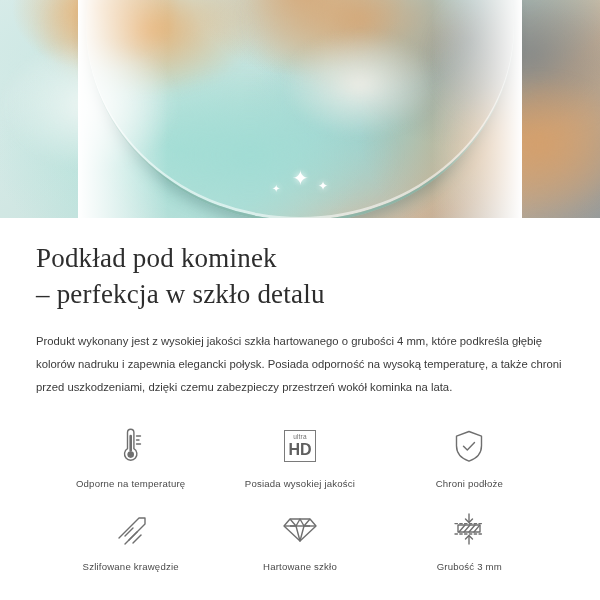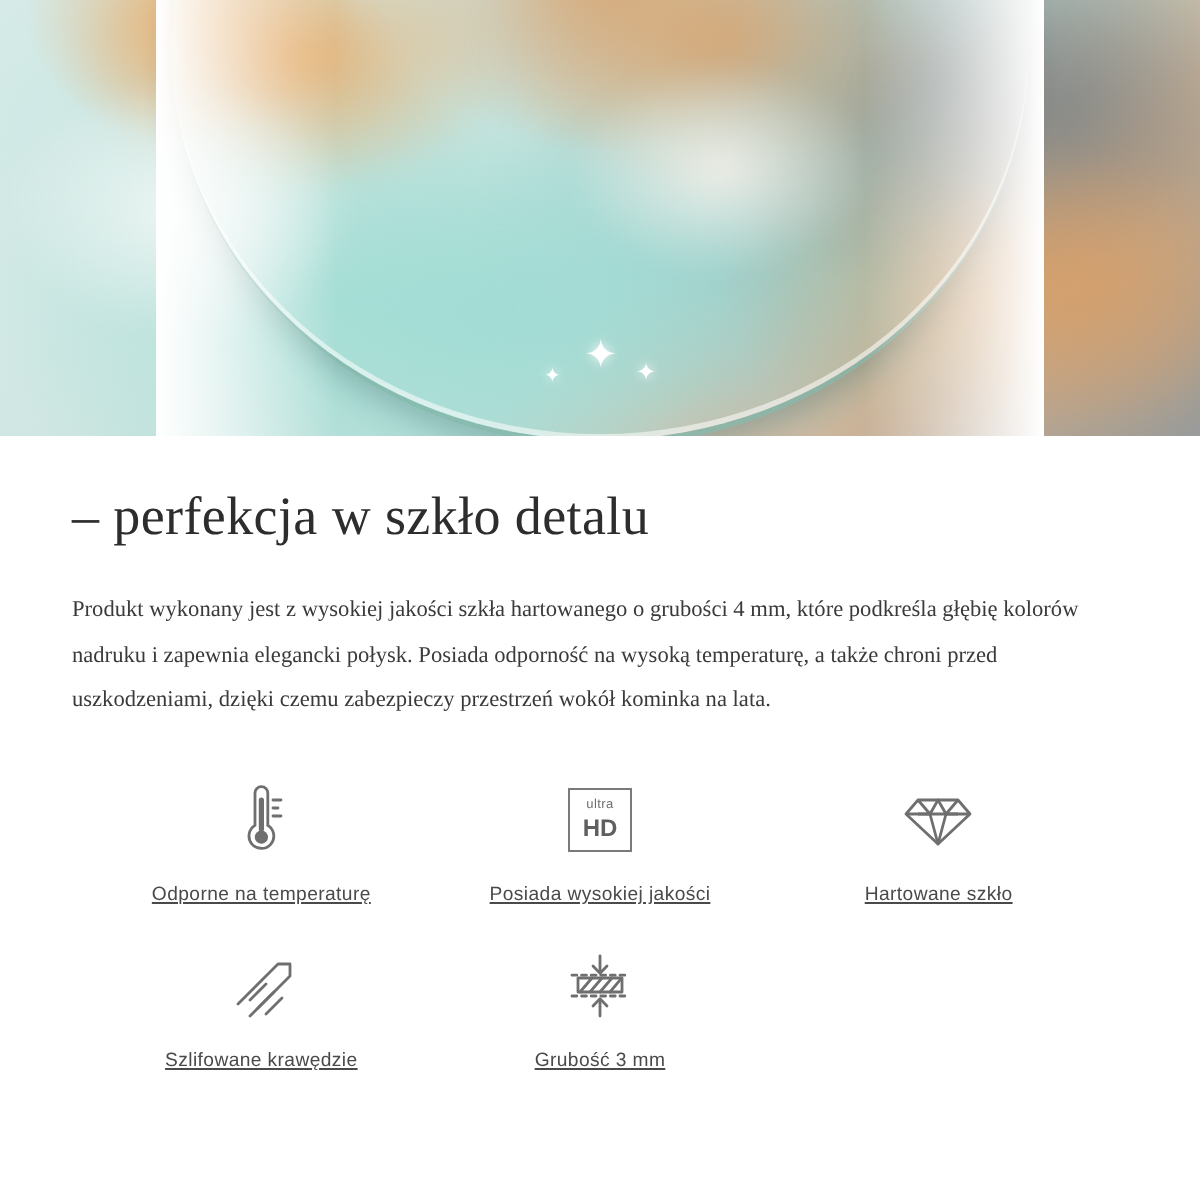--- a/index.html
+++ b/index.html
@@ -116,21 +116,20 @@
     letter-spacing: 0.2px;
   }
   .headline .line { display: block; }
 
   .body-copy {
     margin: 18px 0 0 0;
     font-size: 11.3px;
     line-height: 2.0;
     color: #3a3a3a;
     max-width: 534px;
-    font-family: Liberation Serif, serif;
   }
 
   
   .features {
     position: relative;
     margin-top: 26px;
     display: grid;
     grid-template-columns: repeat(3, 1fr);
     row-gap: 18px;
     padding: 0 10px;
@@ -147,34 +146,33 @@
     align-items: center;
     justify-content: center;
     color: #6f6f6f;
   }
   .feature-label {
     margin-top: 10px;
     font-size: 9.6px;
     color: #4a4a4a;
     text-align: center;
     letter-spacing: 0.2px;
-    text-decoration: underline;
   }
   .ultrahd-box {
     width: 30px;
     height: 30px;
     border: 1.4px solid #7a7a7a;
     display: flex;
     flex-direction: column;
     align-items: center;
     justify-content: center;
     line-height: 1;
   }
   .ultrahd-box .u1 { font-size: 6.5px; color: #6f6f6f; letter-spacing: .2px; }
-  .ultrahd-box .u2 { font-size: 12px; font-weight: bold; color: #5f5f5f; margin-top: 1px; }
+  .ultrahd-box .u2 { font-size: 16px; font-weight: bold; color: #5f5f5f; margin-top: 1px; }
 </style>
 </head>
 <body>
 
 <div class="page">
 
   <div class="hero">
     <div class="hero-bg"></div>
     <div class="hero-swirl s1"></div>
     <div class="hero-swirl s2"></div>
@@ -186,20 +184,21 @@
     <div class="glass-plate"></div>
     <div class="plate-shade-left"></div>
     <div class="plate-shade-right"></div>
     <span class="sparkle sp1">✦</span>
     <span class="sparkle sp2">✦</span>
     <span class="sparkle sp3">✦</span>
   </div>
 
   <div class="content">
     <h1 class="headline">
+      <span class="line">Podkład pod kominek</span>
       <span class="line">– perfekcja w szkło detalu</span>
     </h1>
 
     <p class="body-copy">Produkt wykonany jest z wysokiej jakości szkła hartowanego o grubości 4 mm, które podkreśla głębię kolorów nadruku i zapewnia elegancki połysk. Posiada odporność na wysoką temperaturę, a także chroni przed uszkodzeniami, dzięki czemu zabezpieczy przestrzeń wokół kominka na lata.</p>
 
     <div class="features">
 
       <div class="feature">
         <div class="feature-icon">
           <svg width="36" height="38" viewBox="0 0 36 38" fill="none" stroke="#6f6f6f" stroke-width="1.4" stroke-linecap="round">
@@ -217,45 +216,54 @@
       <div class="feature">
         <div class="feature-icon">
           <div class="ultrahd-box">
             <span class="u1">ultra</span>
             <span class="u2">HD</span>
           </div>
         </div>
         <div class="feature-label">Posiada wysokiej jakości</div>
       </div>
 
+      <div class="feature">
+        <div class="feature-icon">
+          <svg width="34" height="38" viewBox="0 0 34 38" fill="none" stroke="#6f6f6f" stroke-width="1.4" stroke-linejoin="round" stroke-linecap="round">
+            <path d="M17 4.5 4.5 9.2v9.6c0 7.5 5.3 12.9 12.5 15.4 7.2-2.5 12.5-7.9 12.5-15.4V9.2z"></path>
+            <path d="M11.5 19.2l3.8 3.9 7.2-7.6"></path>
+          </svg>
+        </div>
+        <div class="feature-label">Chroni podłoże</div>
+      </div>
+
+      <div class="feature">
+        <div class="feature-icon">
+          <svg width="36" height="34" viewBox="0 0 36 34" fill="none" stroke="#6f6f6f" stroke-width="1.4" stroke-linecap="round" stroke-linejoin="round">
+            <path d="M6 26 L26 6 L32 6 L32 12 L12 32"></path>
+            <line x1="12" y1="24" x2="20" y2="16"></line>
+            <line x1="16" y1="28" x2="24" y2="20"></line>
+            <line x1="20" y1="31" x2="28" y2="23"></line>
+          </svg>
+        </div>
+        <div class="feature-label">Szlifowane krawędzie</div>
+      </div>
 
       <div class="feature">
         <div class="feature-icon">
           <svg width="38" height="34" viewBox="0 0 38 34" fill="none" stroke="#6f6f6f" stroke-width="1.4" stroke-linejoin="round">
             <path d="M9 7h20l6 7-16 15L3 14z"></path>
             <path d="M3 14h32"></path>
             <path d="M9 7l6 7-6 0"></path>
             <path d="M29 7l-6 7 6 0"></path>
             <path d="M15 14l4 15 4-15"></path>
             <path d="M15 14l4-7 4 7"></path>
           </svg>
         </div>
         <div class="feature-label">Hartowane szkło</div>
-      </div>
-
-      <div class="feature">
-        <div class="feature-icon">
-          <svg width="36" height="34" viewBox="0 0 36 34" fill="none" stroke="#6f6f6f" stroke-width="1.4" stroke-linecap="round" stroke-linejoin="round">
-            <path d="M6 26 L26 6 L32 6 L32 12 L12 32"></path>
-            <line x1="12" y1="24" x2="20" y2="16"></line>
-            <line x1="16" y1="28" x2="24" y2="20"></line>
-            <line x1="20" y1="31" x2="28" y2="23"></line>
-          </svg>
-        </div>
-        <div class="feature-label">Szlifowane krawędzie</div>
       </div>
 
       <div class="feature">
         <div class="feature-icon">
           <svg width="36" height="36" viewBox="0 0 36 36" fill="none" stroke="#6f6f6f" stroke-width="1.4" stroke-linecap="round" stroke-linejoin="round">
             <line x1="18" y1="3" x2="18" y2="11"></line>
             <path d="M14.5 8 18 11.6 21.5 8"></path>
             <rect x="7" y="14" width="22" height="7"></rect>
             <line x1="8" y1="21" x2="14" y2="14"></line>
             <line x1="13" y1="21" x2="19" y2="14"></line>

